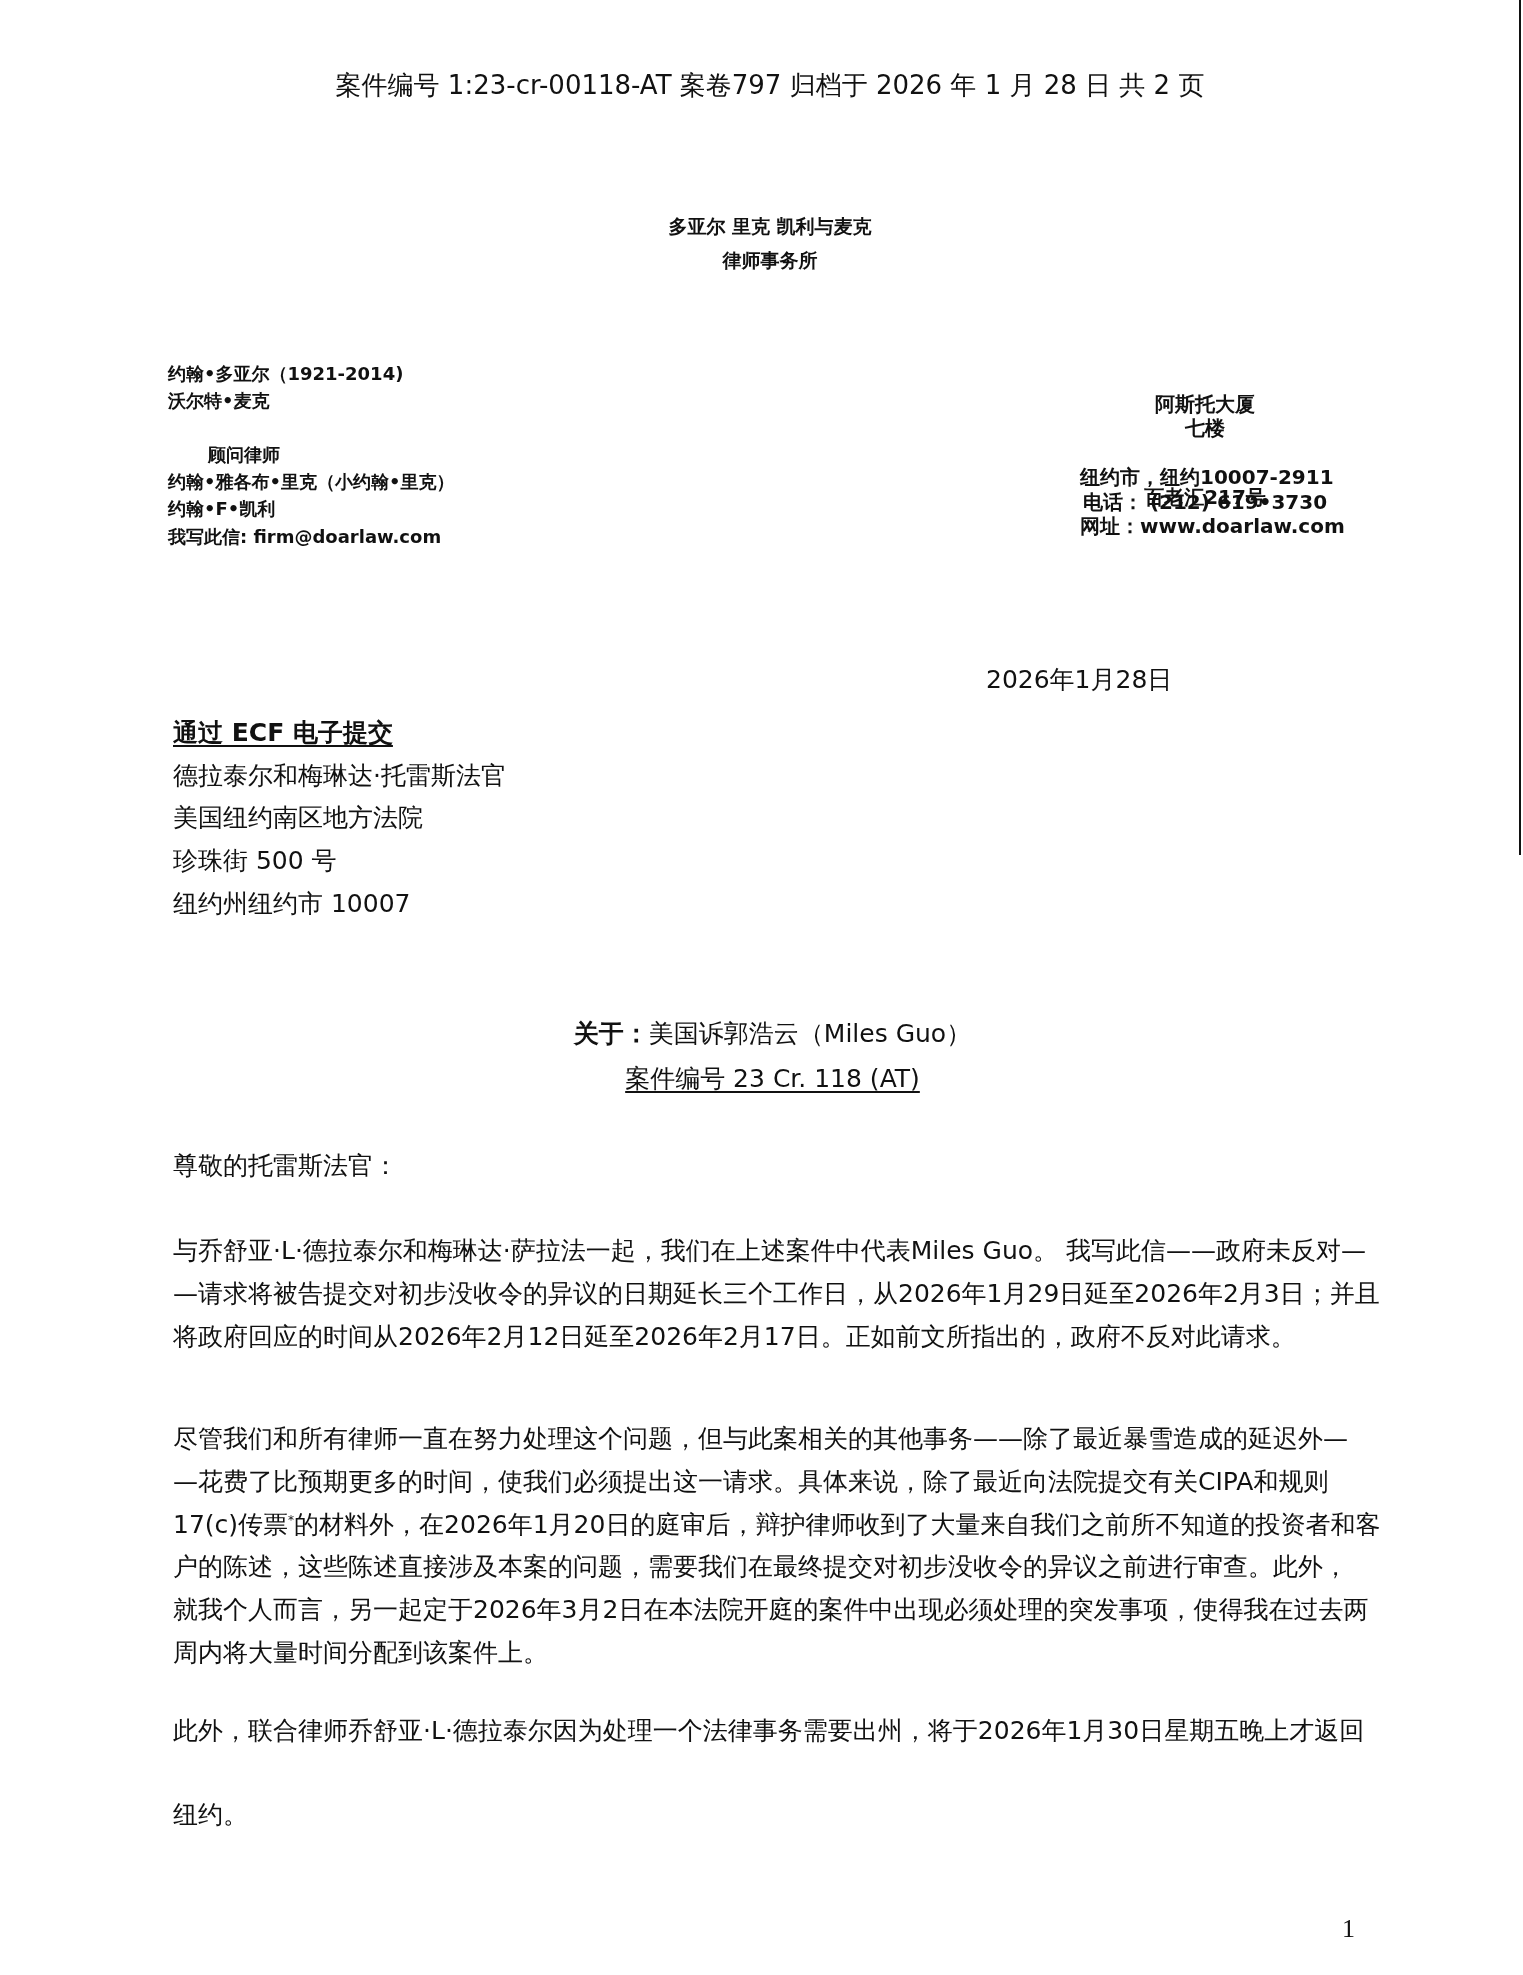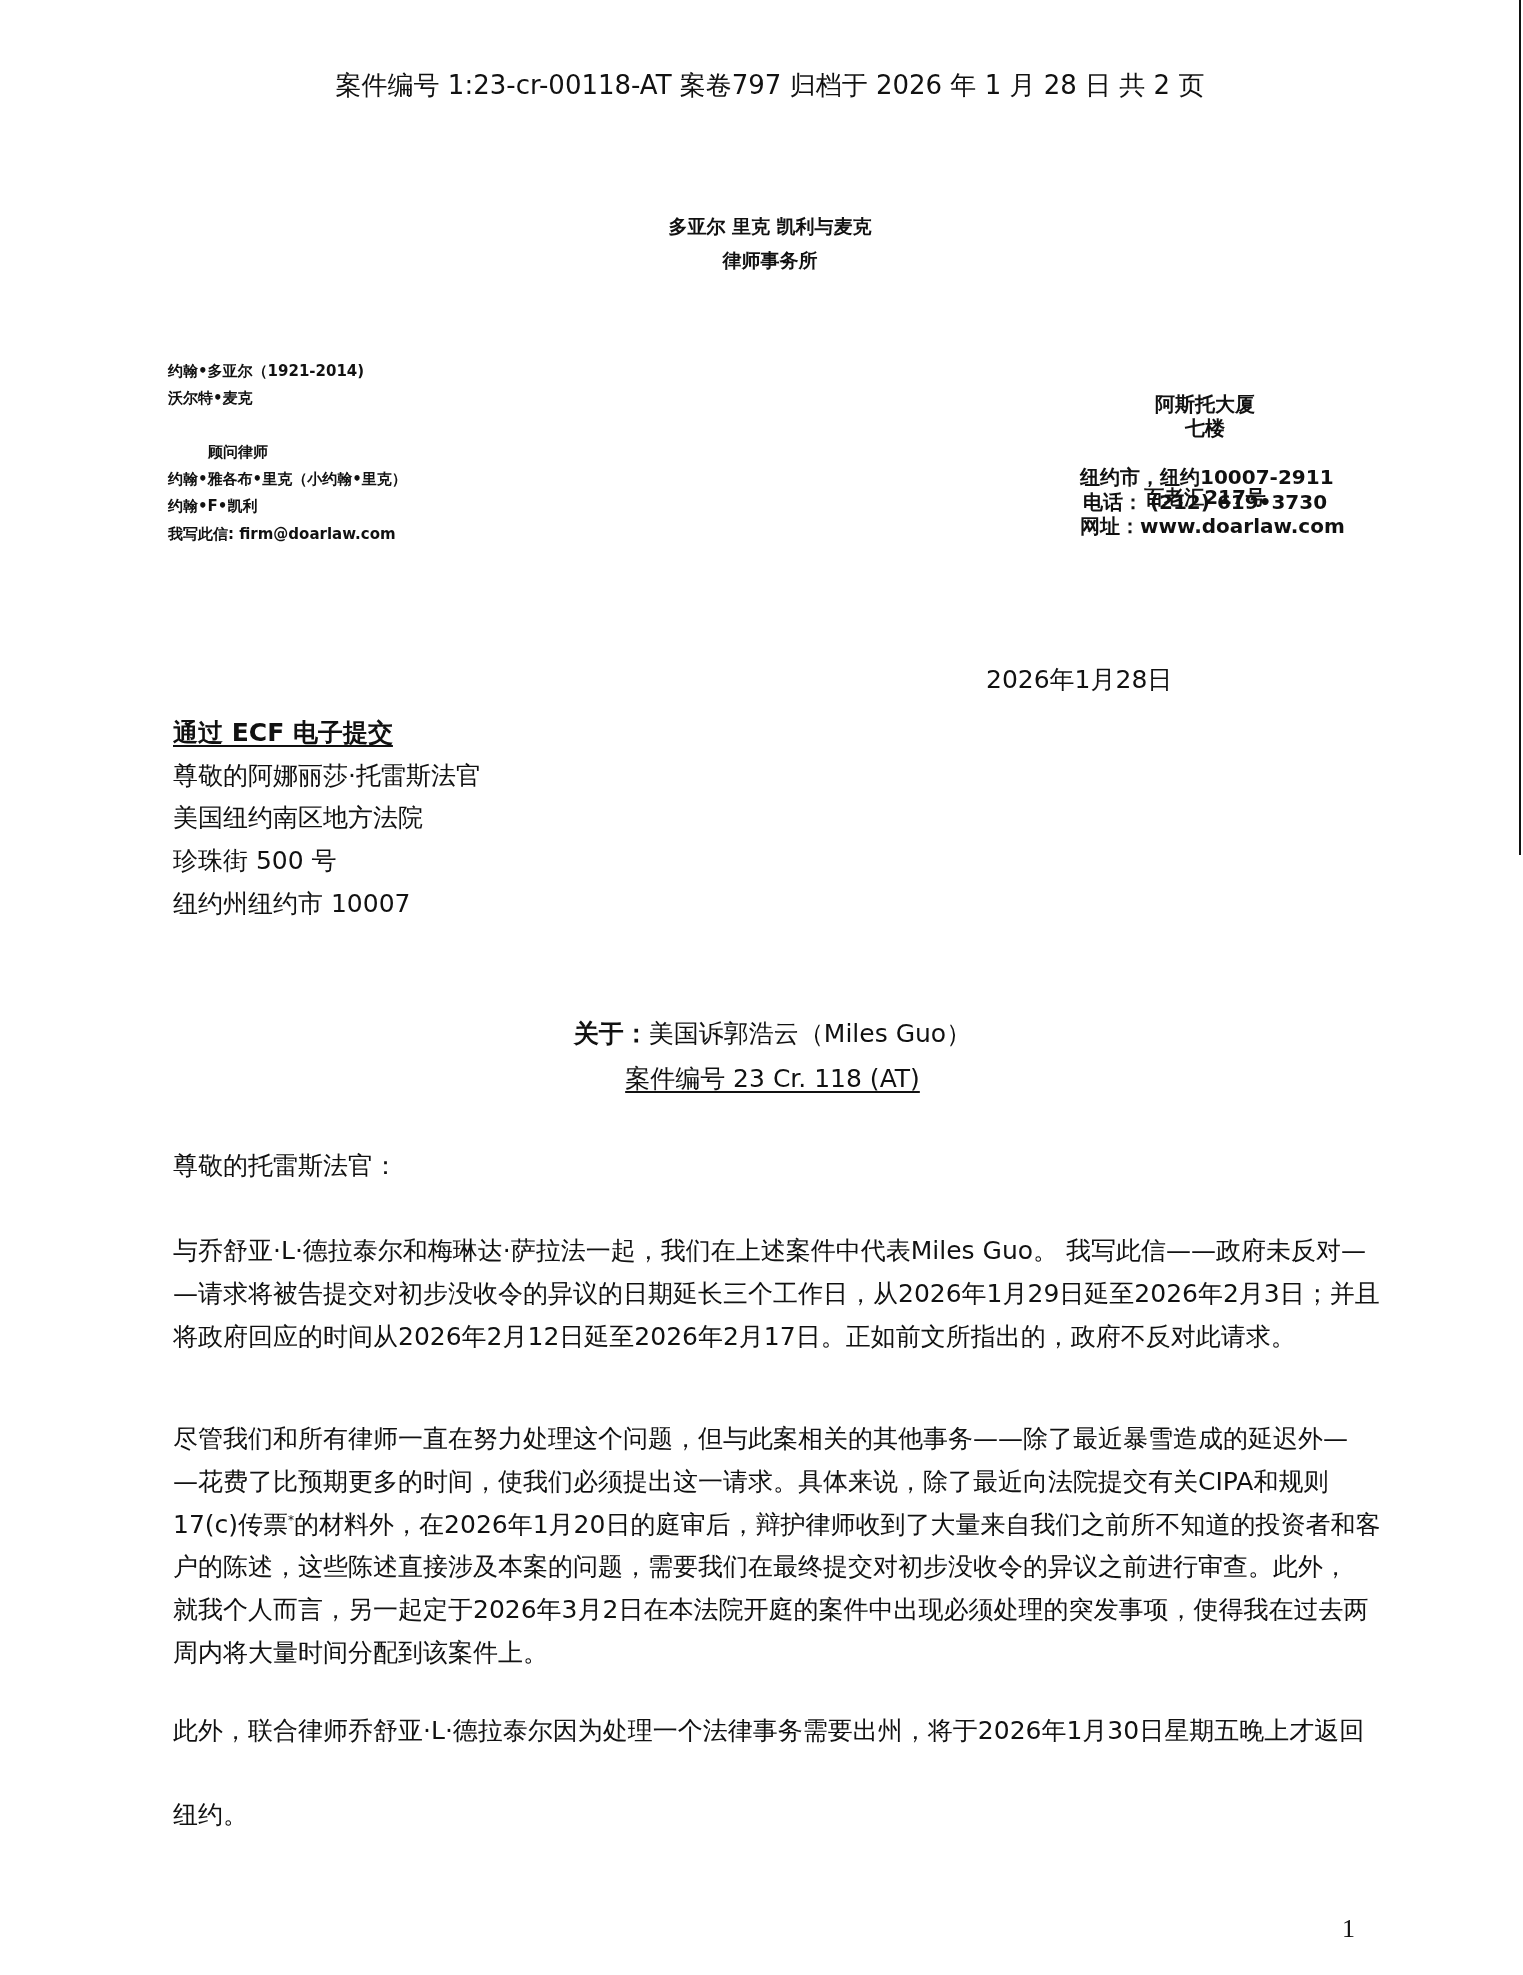--- a/index.html
+++ b/index.html
@@ -30,21 +30,21 @@
       left: 0;
       width: 1540px;
       text-align: center;
       font-size: 19px;
       font-weight: bold;
     }
 
     .left-block .line {
       position: absolute;
       left: 168px;
-      font-size: 15px;
+      font-size: 18px;
       font-weight: bold;
       white-space: nowrap;
     }
 
     .right-block {
       position: absolute;
       left: 1080px;
       width: 250px;
       top: 0;
     }
@@ -141,21 +141,21 @@
   <div class="line" style="top:440px;margin-top:44px;">百老汇217号</div>
   <div class="line" style="top:464px;">纽约市，纽约10007-2911</div>
   <div class="line" style="top:489px;">电话： (212) 619•3730</div>
   <div class="line" style="top:513px;">网址：www.doarlaw.com</div>
 </div>
 
 <div class="abs date-line">2026年1月28日</div>
 
 <div class="recipient">
   <div class="line method" style="top:716px;">通过 ECF 电子提交</div>
-  <div class="line" style="top:759px;">尊敬的阿娜丽莎·托雷斯法官</div>
+  <div class="line" style="top:759px;">德拉泰尔和梅琳达·托雷斯法官</div>
   <div class="line" style="top:801px;">美国纽约南区地方法院</div>
   <div class="line" style="top:844px;">珍珠街 500 号</div>
   <div class="line" style="top:887px;">纽约州纽约市 10007</div>
 </div>
 
 <div class="re-block">
   <div class="line" style="top:1017px;"><span class="re-label">关于：</span><span>美国诉郭浩云（Miles Guo）</span></div>
   <div class="line" style="top:1062px;"><span class="underlined">案件编号 23 Cr. 118 (AT)</span></div>
 </div>
 

